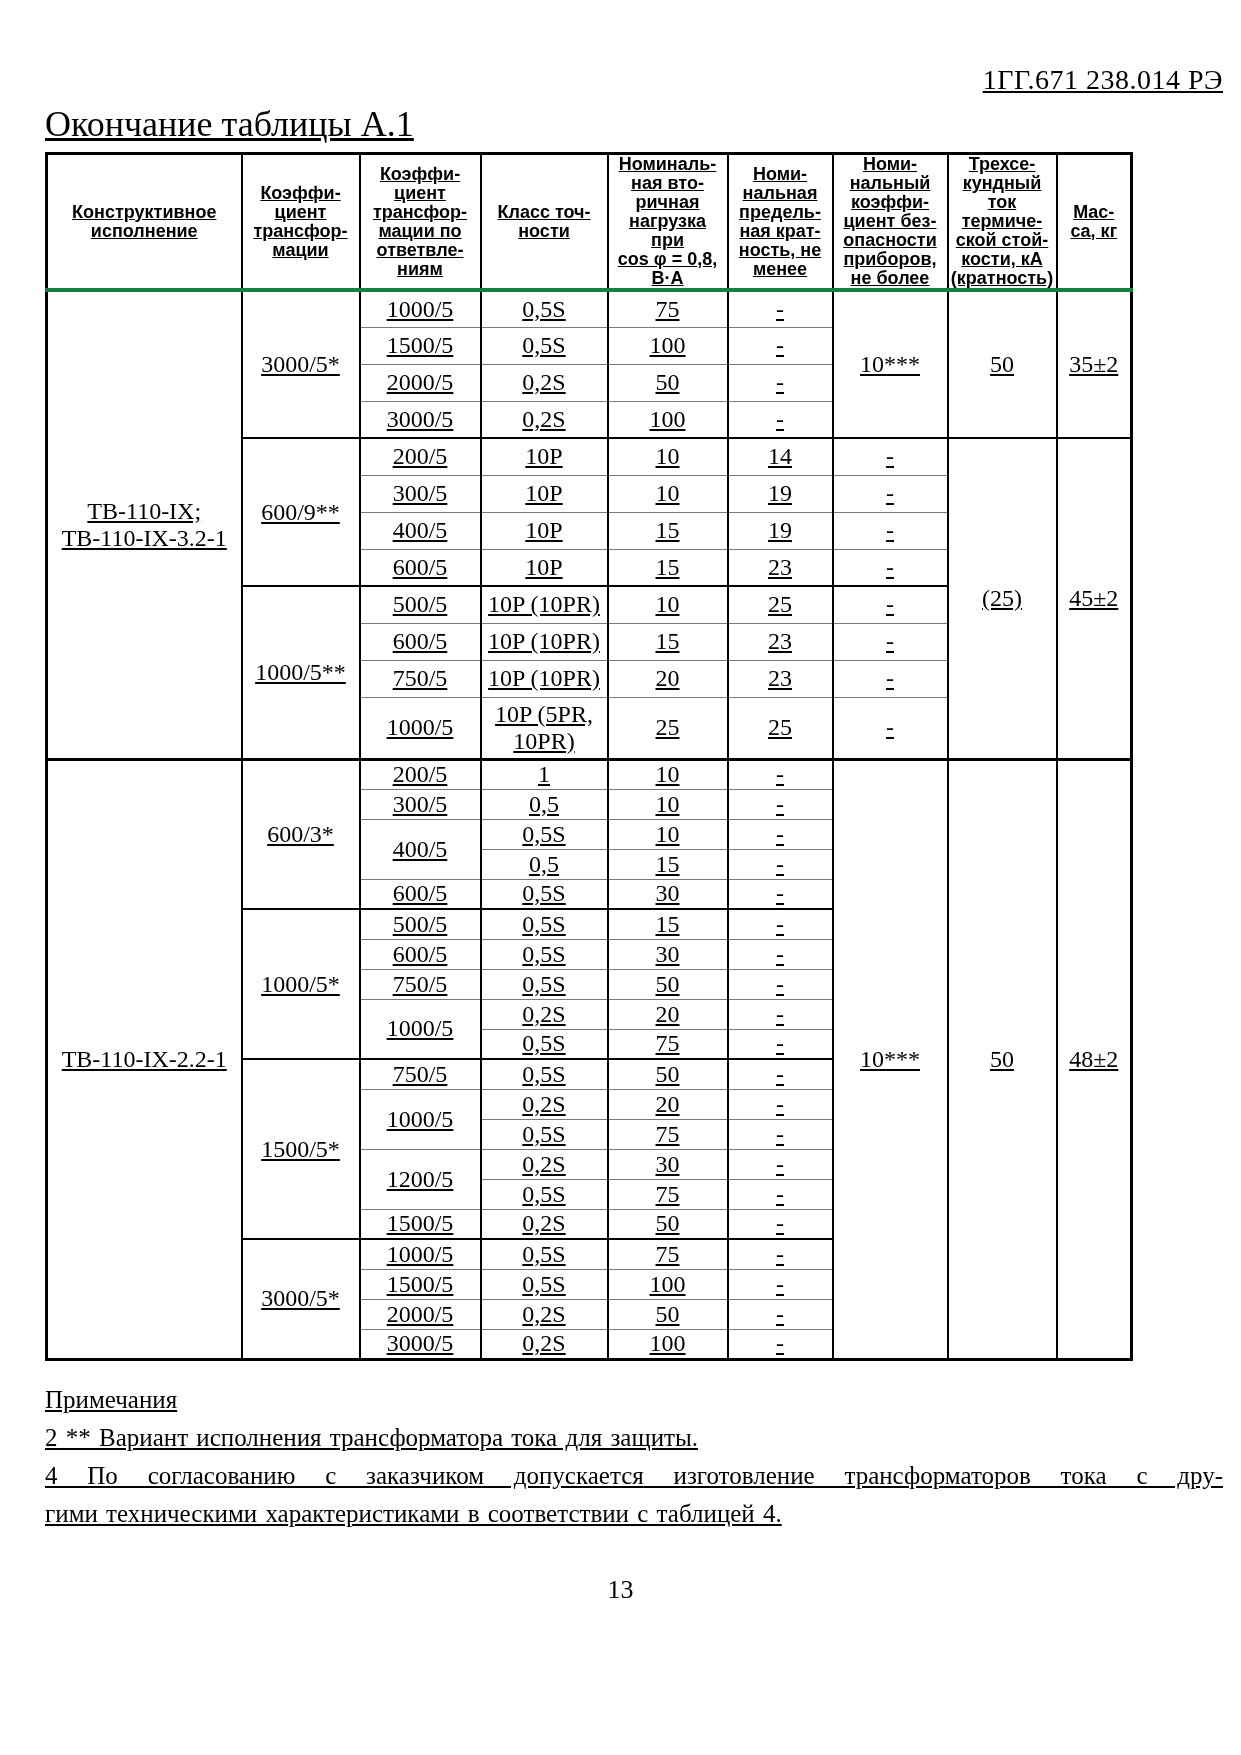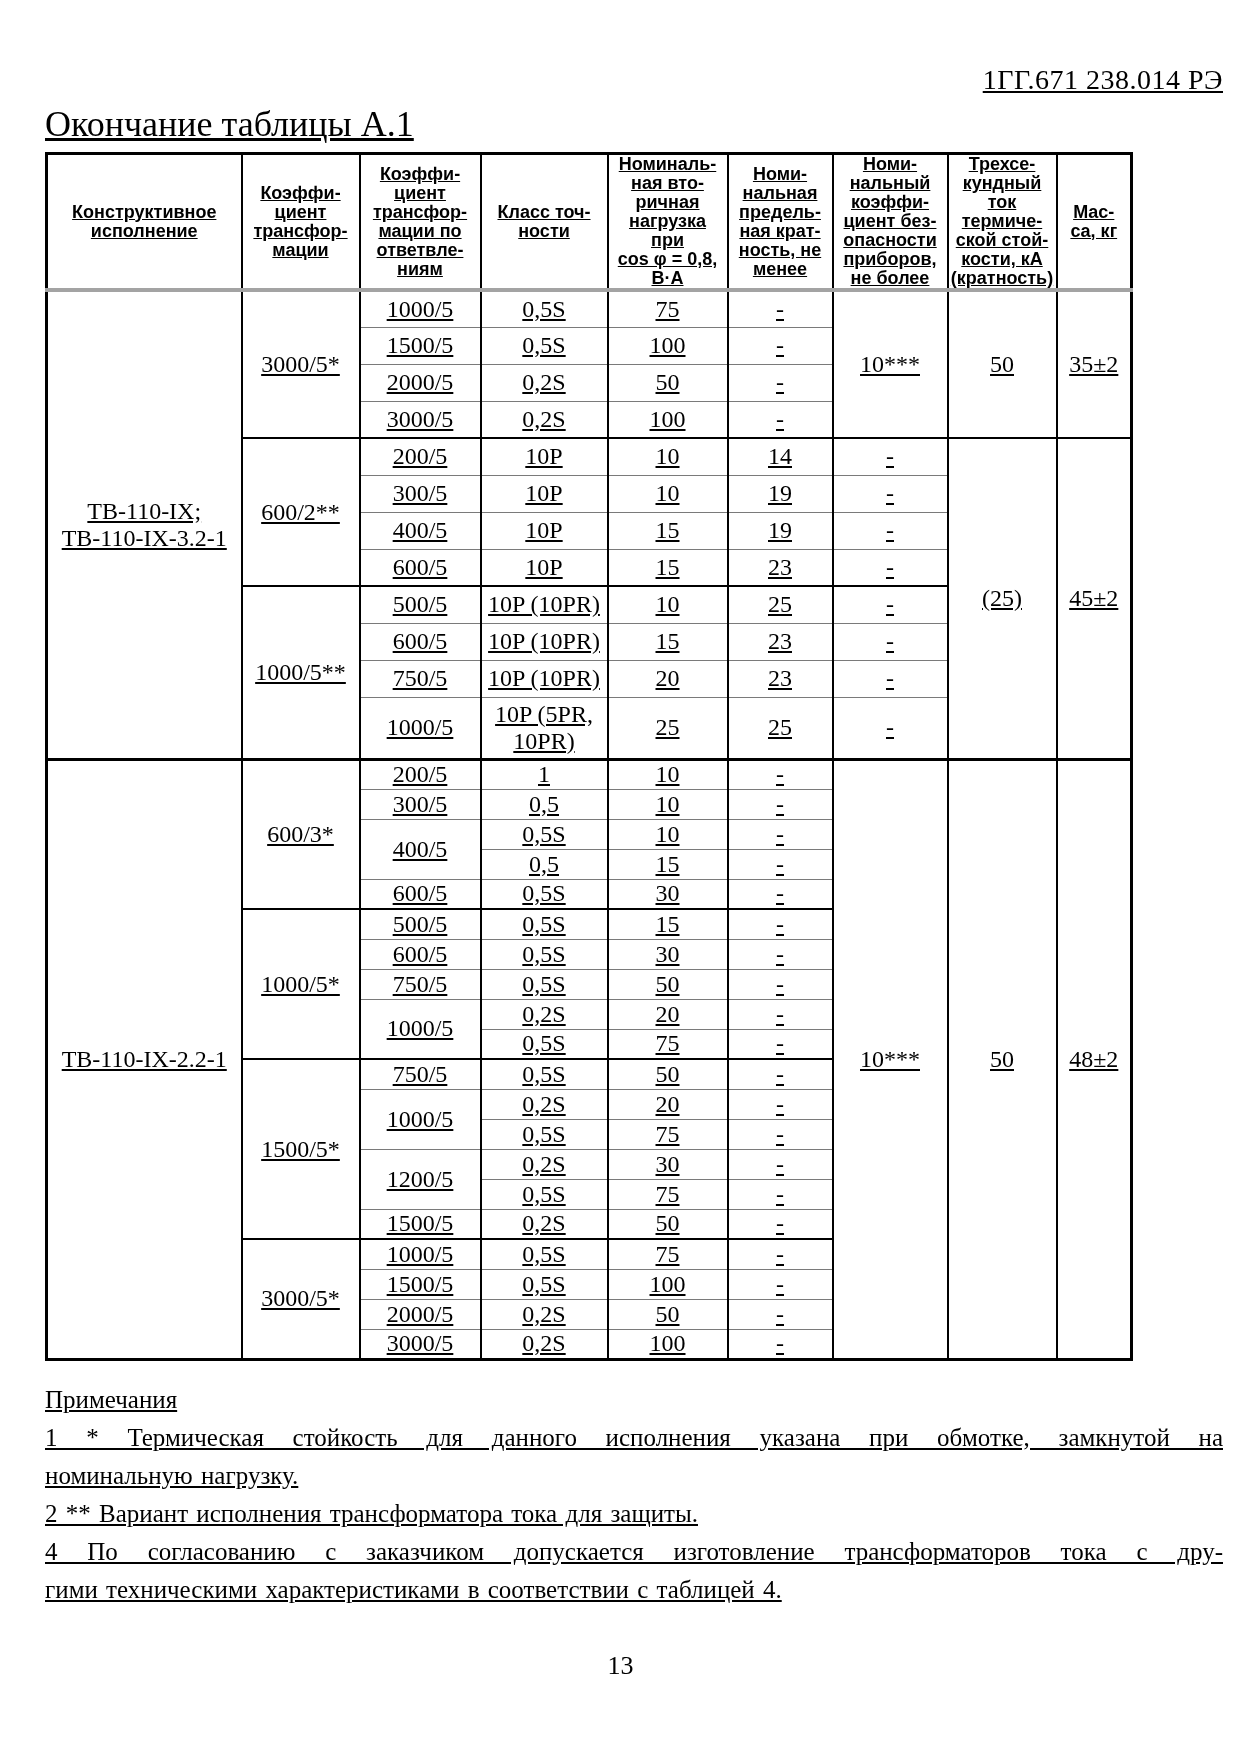--- a/index.html
+++ b/index.html
@@ -37,21 +37,21 @@
     vertical-align: middle;
     white-space: pre-line;
     padding: 0 2px;
     overflow: hidden;
   }
   table.spec th {
     font-family: "Liberation Sans", sans-serif;
     font-weight: bold;
     font-size: 18px; line-height: 19px;
     height: 128px;
-    border-bottom: 4px solid #a3a3a3;
+    border-bottom: 4px solid #15803d;
     border-top: 3px solid #000;
   }
   table.spec td {
     font-size: 24px; line-height: 27px;
   }
   table.spec td.sec { border-top: 3px solid #000; }
   table.spec td.grp { border-top: 2px solid #000; }
 
   .notes { margin-top: 20px; font-size: 25px; }
   .note-title { line-height: 38px; }
@@ -156,21 +156,21 @@
             <td>50</td>
             <td>-</td>
           </tr>
           <tr style="height: 37px;">
             <td>3000/5</td>
             <td>0,2S</td>
             <td>100</td>
             <td>-</td>
           </tr>
           <tr style="height: 37px;">
-            <td rowspan="4" class="grp">600/2**</td>
+            <td rowspan="4" class="grp">600/9**</td>
             <td class="grp">200/5</td>
             <td class="grp">10P</td>
             <td class="grp">10</td>
             <td class="grp">14</td>
             <td class="grp">-</td>
             <td rowspan="8" class="grp">(25)</td>
             <td rowspan="8" class="grp">45±2</td>
           </tr>
           <tr style="height: 37px;">
             <td>300/5</td>
@@ -346,24 +346,20 @@
             <td>0,2S</td>
             <td>100</td>
             <td>-</td>
           </tr>
         </tbody>
     </table>
 
     <div class="notes">
       <div class="note-title">Примечания</div>
       <div id="notes-items">
-          <div>
-            <div class="note-line just">1 * Термическая стойкость для данного исполнения указана при обмотке, замкнутой на</div>
-            <div class="note-line">номинальную нагрузку.</div>
-          </div>
           <div>
             <div class="note-line">2 ** Вариант исполнения трансформатора тока для защиты.</div>
           </div>
           <div>
           </div>
           <div>
             <div class="note-line just">4 По согласованию с заказчиком допускается изготовление трансформаторов тока с дру-</div>
             <div class="note-line">гими техническими характеристиками в соответствии с таблицей 4.</div>
           </div>
         </div>

